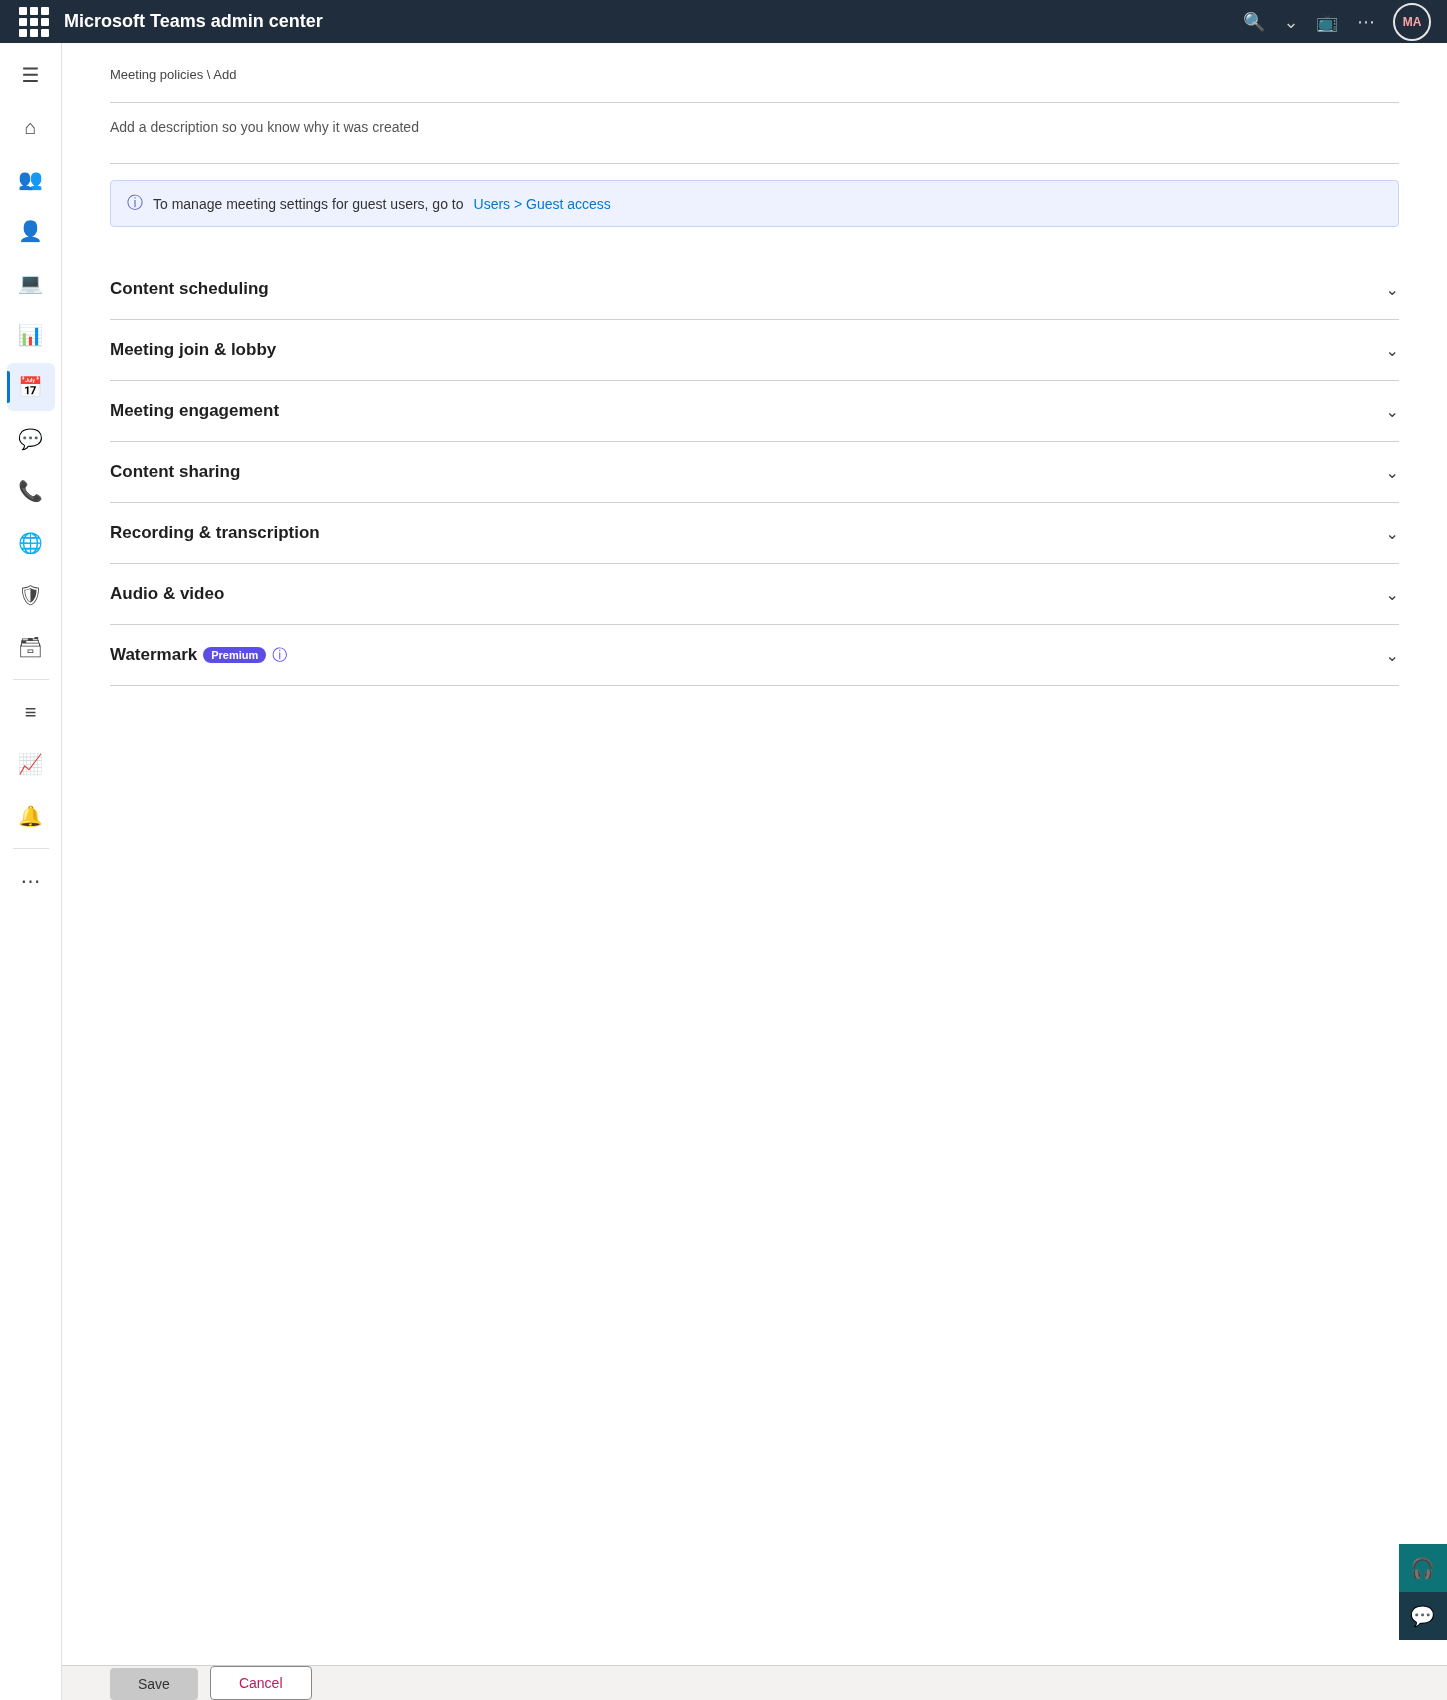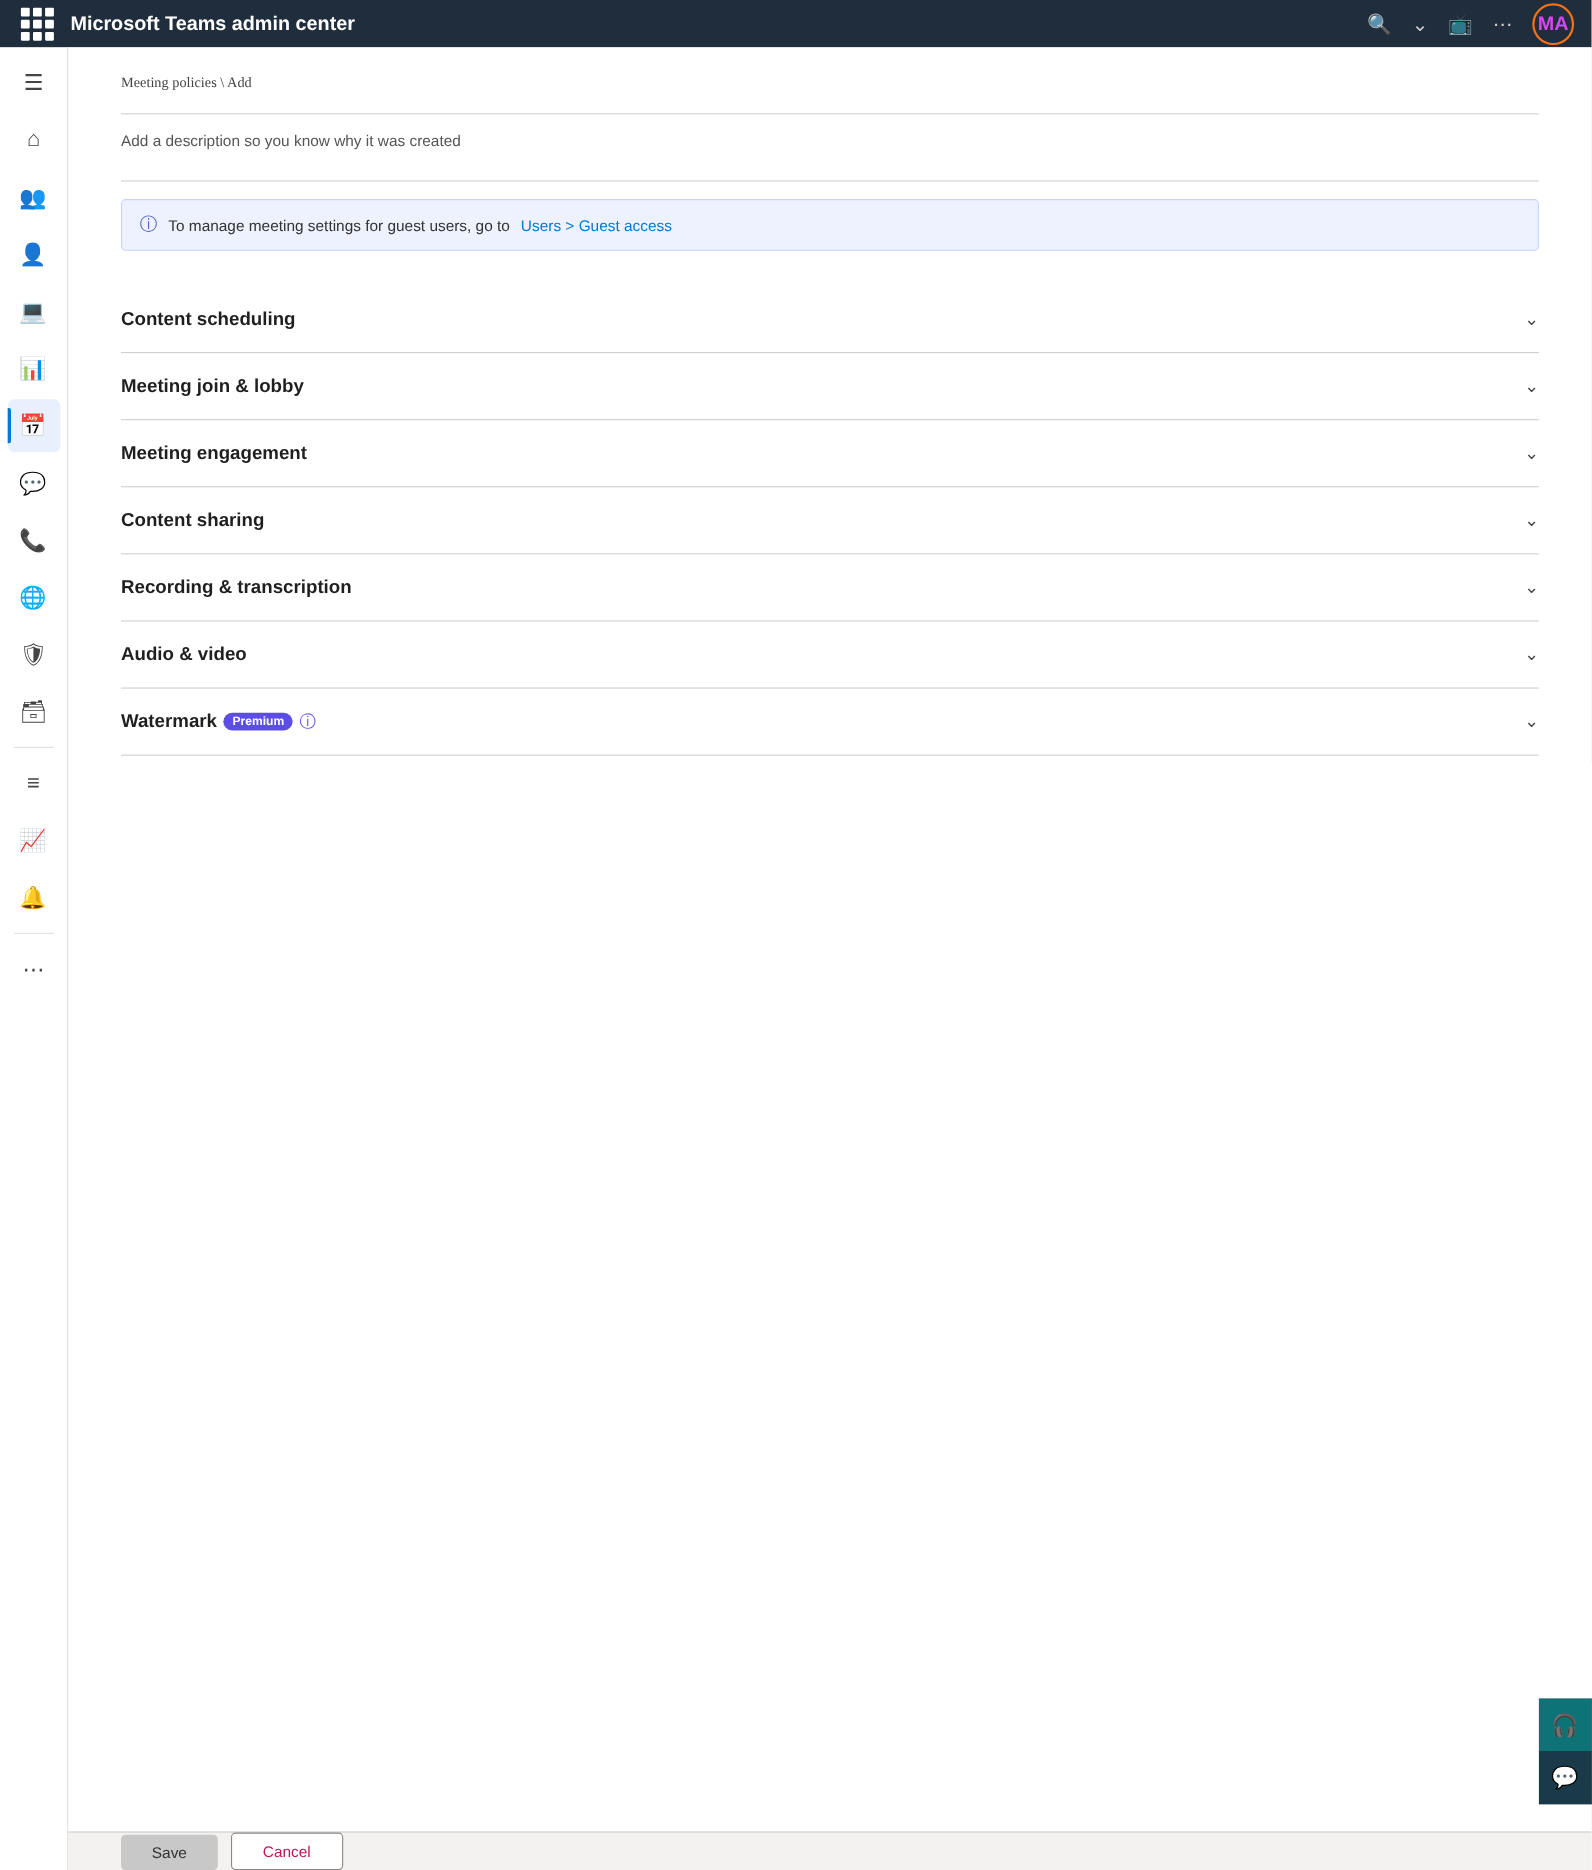--- a/index.html
+++ b/index.html
@@ -24,23 +24,23 @@
     }
     .waffle-dot { width: 8px; height: 8px; background: #fff; border-radius: 1px; }
     .topbar-title {
       color: #fff; font-size: 18px; font-weight: 600; margin-left: 12px; flex: 1;
     }
     .topbar-icons {
       display: flex; align-items: center; gap: 18px;
     }
     .topbar-icon { color: #ccc; font-size: 18px; cursor: pointer; }
     .topbar-avatar {
-      width: 38px; height: 38px; border-radius: 50%; border: 2px solid #f97316;
-      background: #1f2d3d; color: #d946ef; display: flex; align-items: center; justify-content: center;
-      font-size: 18px; font-weight: 600; cursor: pointer;
+      width: 38px; height: 38px; border-radius: 50%; border: 2px solid #e5e5e5;
+      background: #1f2d3d; color: #fca5a5; display: flex; align-items: center; justify-content: center;
+      font-size: 12px; font-weight: 600; cursor: pointer;
     }
 
     
     .layout { display: flex; flex: 1; overflow: hidden; }
 
     
     .sidebar {
       width: 62px;
       background: #fff;
       border-right: 1px solid #e0e0e0;
@@ -81,21 +81,20 @@
       padding: 24px 48px 32px 48px;
       flex: 1;
       display: flex;
       flex-direction: column;
     }
 
     .breadcrumb {
       font-size: 13px;
       color: #0078d4;
       margin-bottom: 20px;
-      font-family: Liberation Serif, serif;
     }
     .breadcrumb span { color: #444; }
 
     .page-title {
       font-size: 28px;
       font-weight: 700;
       color: #1f1f1f;
       margin-bottom: 16px;
     }
 

